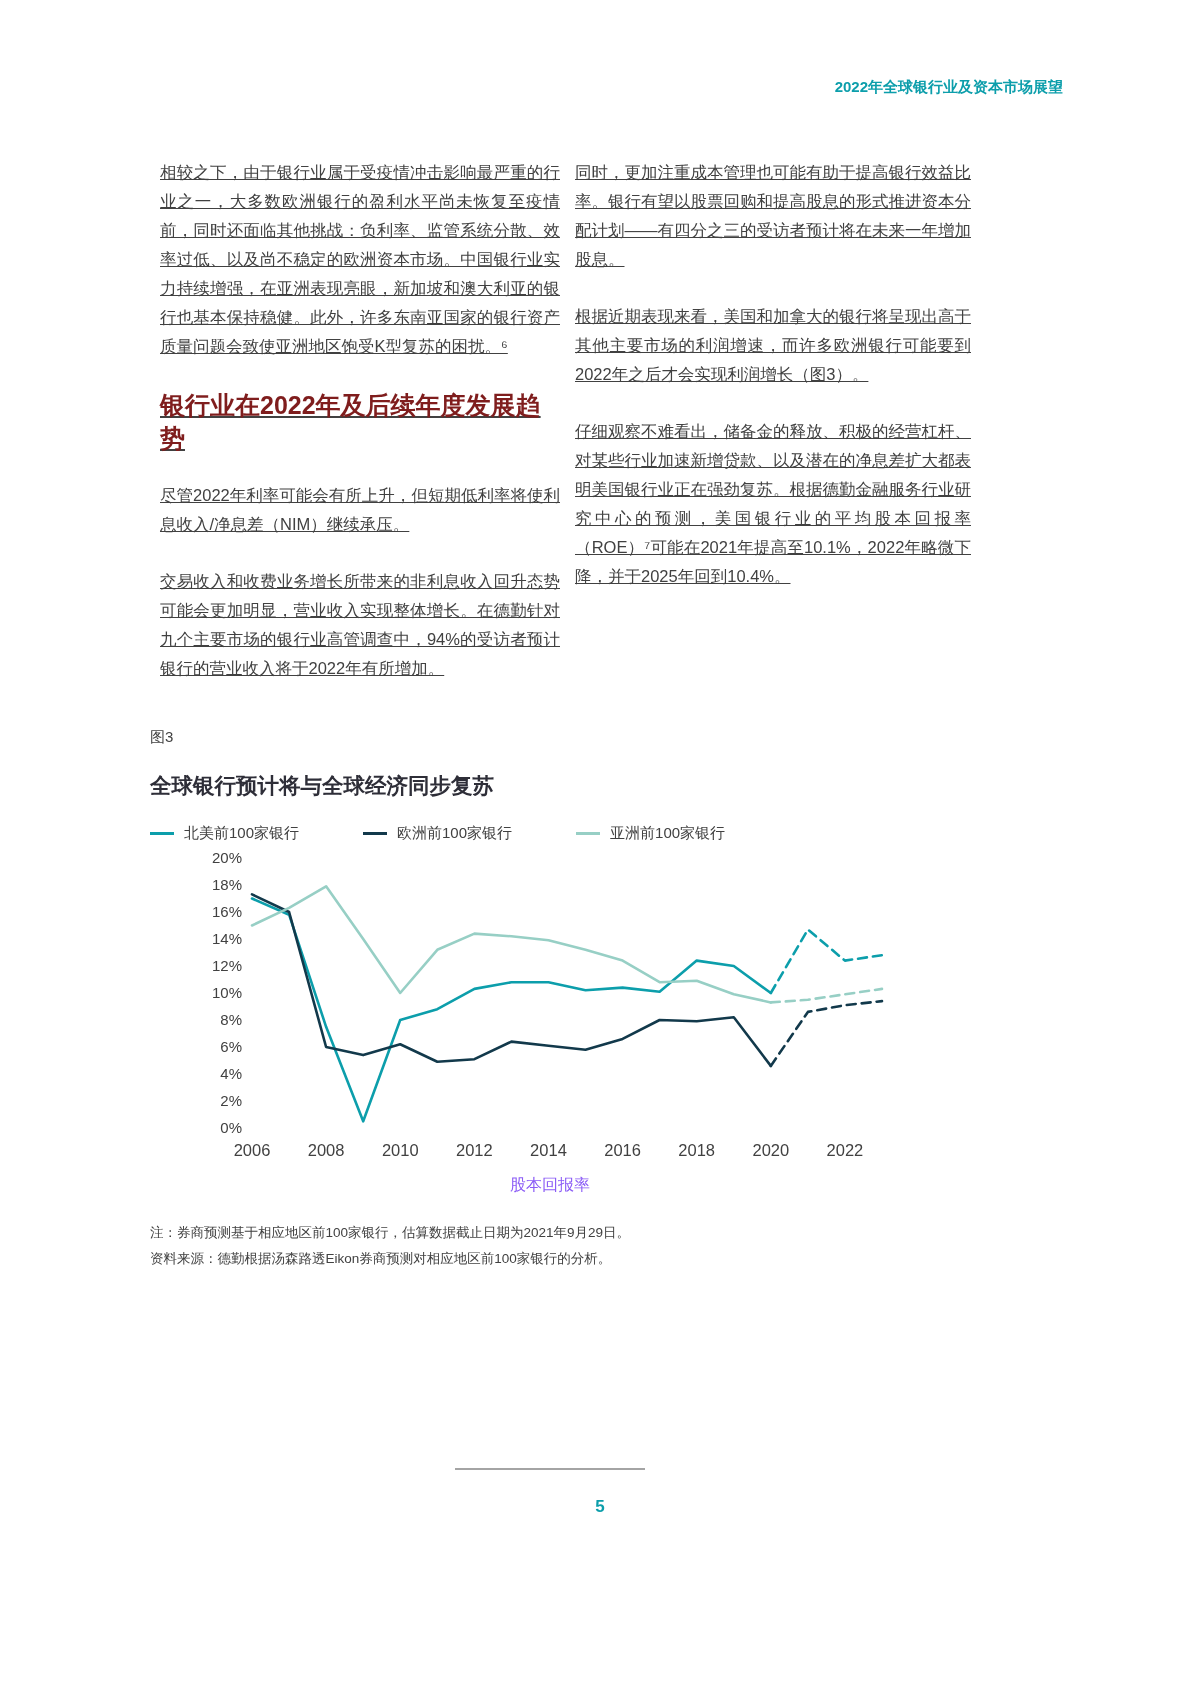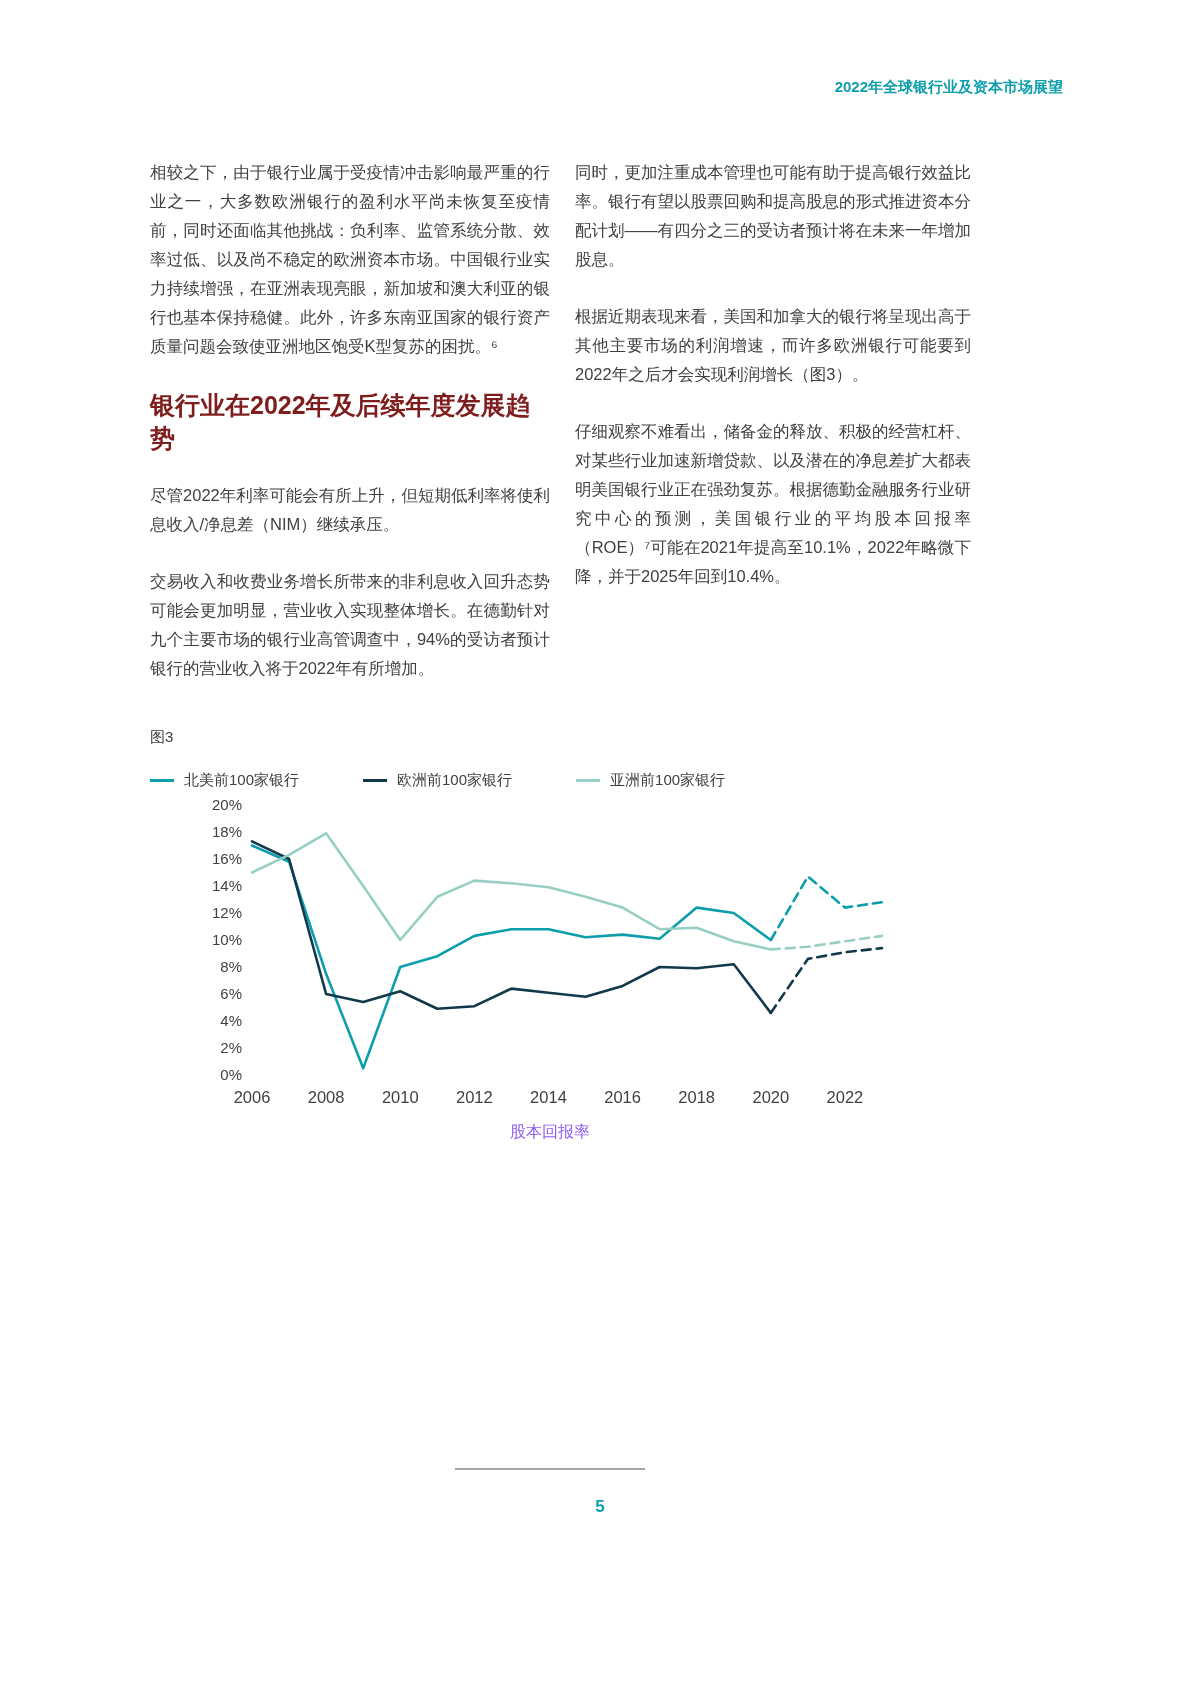--- a/index.html
+++ b/index.html
@@ -17,22 +17,22 @@
   }
   .report-header {
     position: absolute;
     top: 78px;
     right: 137px;
     font-size: 15px;
     font-weight: 700;
     color: #0C9EAB;
   }
   .col { position: absolute; top: 158px; }
-  .col-left  { left: 150px; width: 400px; }
-  .col-right { left: 575px; width: 396px; }
+  .col-left  { left: 160px; width: 400px; text-decoration: underline; }
+  .col-right { left: 575px; width: 396px; text-decoration: underline; }
   .col p {
     font-size: 16.5px;
     line-height: 1.76;
     text-align: justify;
     color: #414141;
     margin-bottom: 28px;
   }
   .section-heading {
     color: #7f1d1d;
     font-size: 25px;
@@ -101,20 +101,21 @@
   </div>
 
   <div class="col col-right">
     <p>同时，更加注重成本管理也可能有助于提高银行效益比率。银行有望以股票回购和提高股息的形式推进资本分配计划——有四分之三的受访者预计将在未来一年增加股息。</p>
     <p>根据近期表现来看，美国和加拿大的银行将呈现出高于其他主要市场的利润增速，而许多欧洲银行可能要到2022年之后才会实现利润增长（图3）。</p>
     <p>仔细观察不难看出，储备金的释放、积极的经营杠杆、对某些行业加速新增贷款、以及潜在的净息差扩大都表明美国银行业正在强劲复苏。根据德勤金融服务行业研究中心的预测，美国银行业的平均股本回报率（ROE）⁷可能在2021年提高至10.1%，2022年略微下降，并于2025年回到10.4%。</p>
   </div>
 
   <div class="figure">
     <div class="fig-label">图3</div>
+    <div class="fig-title">全球银行预计将与全球经济同步复苏</div>
 
     <div class="legend">
       <div class="legend-item">
         <span class="legend-swatch" style="background: rgb(12, 158, 171);"></span>
         <span>北美前100家银行</span>
       </div>
       <div class="legend-item">
         <span class="legend-swatch" style="background: rgb(18, 57, 75);"></span>
         <span>欧洲前100家银行</span>
       </div>
@@ -148,18 +149,22 @@
         <polyline points="102.0,55.5 139.1,71.7 176.1,183.8 213.2,278.3 250.2,177.0 287.3,166.2 324.4,145.9 361.4,139.2 398.5,139.2 435.5,147.3 472.6,144.6 509.6,148.7 546.7,117.6 583.8,123.0 620.8,150.0" fill="none" stroke="#0C9EAB" stroke-width="2.6" stroke-linejoin="round" stroke-linecap="round"></polyline>
         <polyline points="620.8,150.0 657.9,86.6 694.9,117.6 732.0,112.2" fill="none" stroke="#0C9EAB" stroke-width="2.6" stroke-linejoin="round" stroke-linecap="round" stroke-dasharray="9 6"></polyline>
         <polyline points="102.0,51.4 139.1,69.0 176.1,204.0 213.2,212.1 250.2,201.3 287.3,218.8 324.4,216.2 361.4,198.6 398.5,202.7 435.5,206.7 472.6,195.9 509.6,177.0 546.7,178.3 583.8,174.3 620.8,222.9" fill="none" stroke="#12394B" stroke-width="2.6" stroke-linejoin="round" stroke-linecap="round"></polyline>
         <polyline points="620.8,222.9 657.9,168.9 694.9,162.2 732.0,158.1" fill="none" stroke="#12394B" stroke-width="2.6" stroke-linejoin="round" stroke-linecap="round" stroke-dasharray="9 6"></polyline>
         <polyline points="102.0,82.5 139.1,64.9 176.1,43.3 213.2,96.0 250.2,150.0 287.3,106.8 324.4,90.6 361.4,93.3 398.5,97.3 435.5,106.8 472.6,117.6 509.6,139.2 546.7,137.8 583.8,151.3 620.8,159.4" fill="none" stroke="#97CFC5" stroke-width="2.6" stroke-linejoin="round" stroke-linecap="round"></polyline>
         <polyline points="620.8,159.4 657.9,156.8 694.9,151.3 732.0,145.9" fill="none" stroke="#97CFC5" stroke-width="2.6" stroke-linejoin="round" stroke-linecap="round" stroke-dasharray="9 6"></polyline>
       </svg>
 
     <div class="chart-xlabel">股本回报率</div>
 
+    <div class="notes">
+      <div class="note">注：券商预测基于相应地区前100家银行，估算数据截止日期为2021年9月29日。</div>
+      <div class="note">资料来源：德勤根据汤森路透Eikon券商预测对相应地区前100家银行的分析。</div>
+    </div>
   </div>
 
   <div class="footer-divider"></div>
   <div class="page-number">5</div>
 
 </div>
 
 </body></html>

